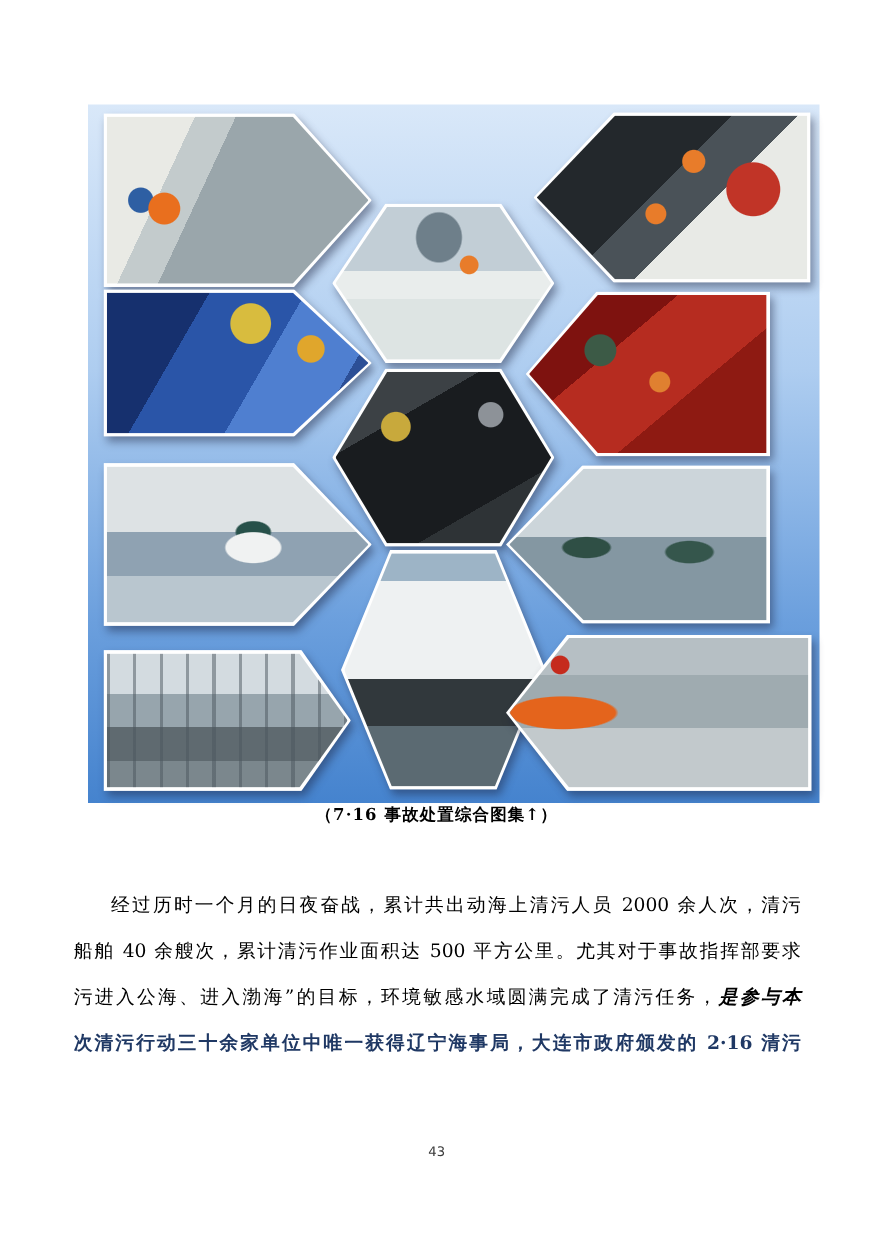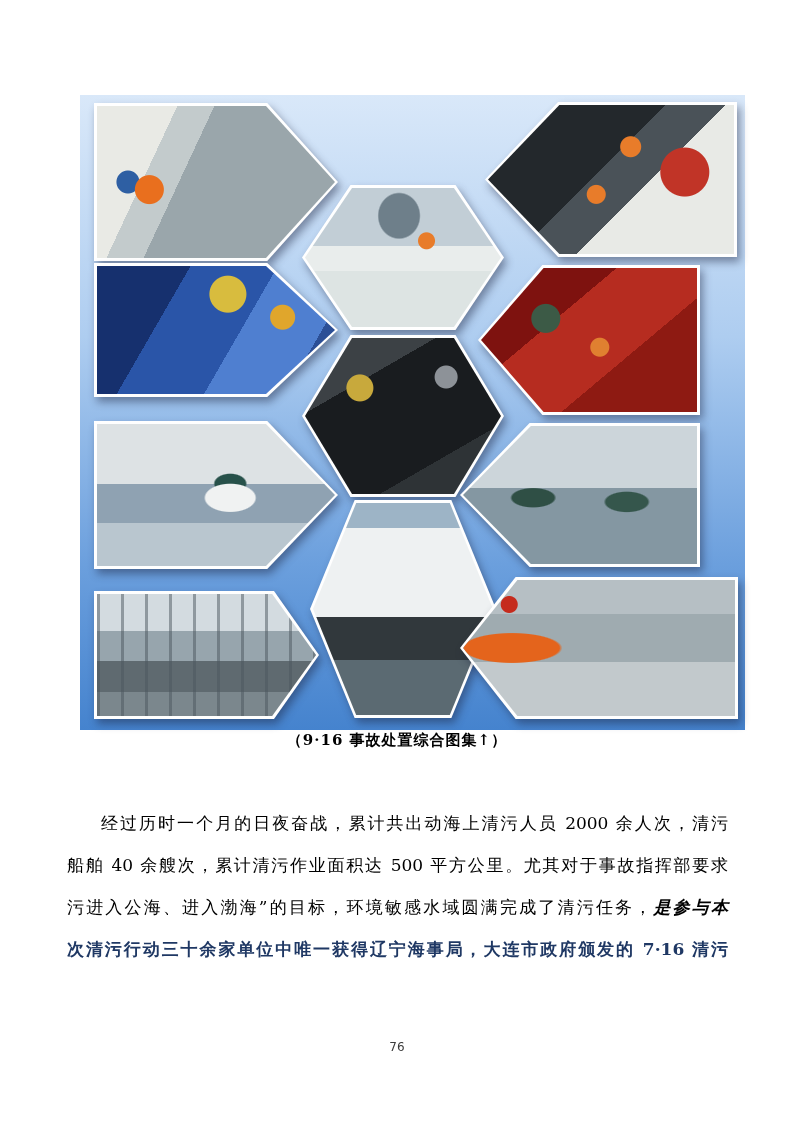--- a/index.html
+++ b/index.html
@@ -142,24 +142,24 @@
     <div class="ph p10 slw">
         <div class="rim"></div>
         <div class="img i10"></div>
       </div>
     <div class="ph p11 srw">
         <div class="rim"></div>
         <div class="img i11"></div>
       </div>
   </div>
 
-  <div class="caption">（9·16 事故处置综合图集↑）</div>
+  <div class="caption">（7·16 事故处置综合图集↑）</div>
 
   <div class="para">
     <div class="pline indent">经过历时一个月的日夜奋战，累计共出动海上清污人员 2000 余人次，清污</div>
     <div class="pline">船舶 40 余艘次，累计清污作业面积达 500 平方公里。尤其对于事故指挥部要求</div>
     <div class="pline"><span>污进入公海、进入渤海”的目标，环境敏感水域圆满完成了清污任务，</span><span class="b">是参与本</span></div>
-    <div class="pline blue">次清污行动三十余家单位中唯一获得辽宁海事局，大连市政府颁发的 7·16 清污</div>
+    <div class="pline blue">次清污行动三十余家单位中唯一获得辽宁海事局，大连市政府颁发的 2·16 清污</div>
   </div>
 
-  <div class="pagenum">76</div>
+  <div class="pagenum">43</div>
 
 </div>
 
 </body></html>

